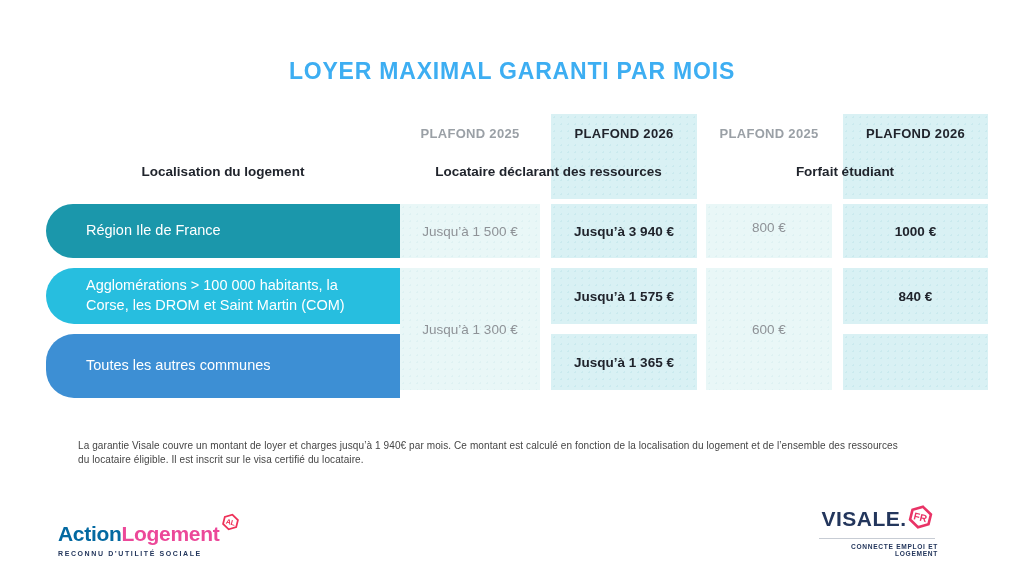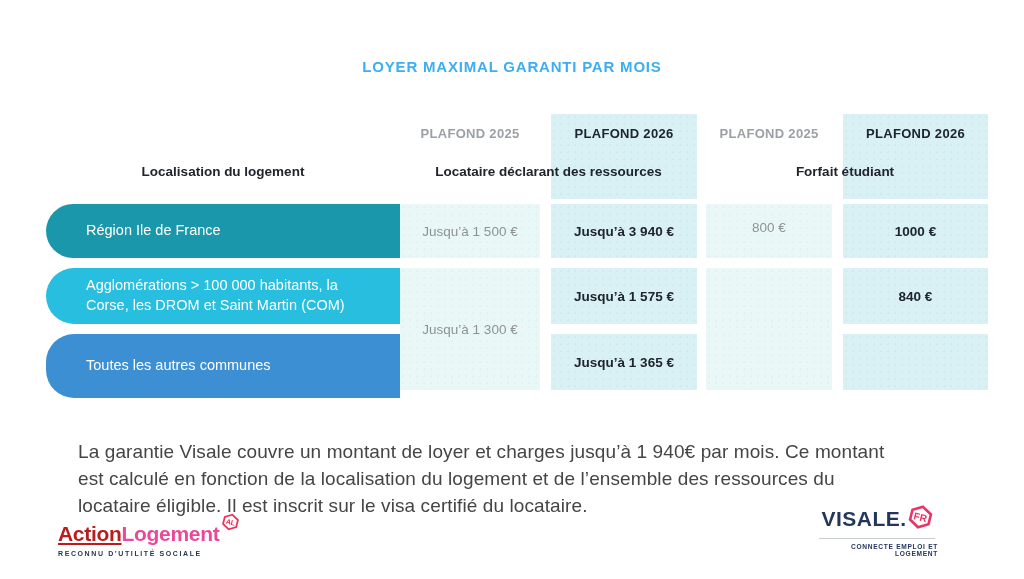--- a/index.html
+++ b/index.html
@@ -11,21 +11,21 @@
     background: #ffffff;
     font-family: "Liberation Sans", sans-serif;
     overflow: hidden;
   }
   .abs { position: absolute; }
 
   
   .title {
     left: 0; top: 58px; width: 1024px;
     text-align: center;
-    font-size: 15px;
+    font-size: 23px;
     font-weight: bold;
     letter-spacing: 0.8px;
     color: #3daef2;
   }
 
   
   .blk { position: absolute; }
   .teal-col {
     background-color: #d9f1f4;
     background-image: radial-gradient(rgba(32,150,170,0.08) 1px, transparent 1px);
@@ -76,30 +76,30 @@
     display: flex; align-items: center; justify-content: center;
     text-align: center;
     font-size: 13.5px;
   }
   .cellval.gray { color: #8e9297; font-weight: normal; }
   .cellval.dark { color: #20242c; font-weight: bold; }
 
   
   .footnote {
     left: 78px; top: 439px; width: 822px;
-    font-size: 19px;
+    font-size: 10px;
     line-height: 1.42;
     color: #454545;
     letter-spacing: 0.1px;
   }
 
   
   .al-logo { left: 58px; top: 512px; }
   .al-line { font-size: 21px; font-weight: bold; letter-spacing: -0.3px; white-space: nowrap; }
-  .al-part1 { color: #b91c1c; text-decoration: underline; }
+  .al-part1 { color: #0369a1; }
   .al-part2 { color: #ec4899; }
   .al-badge { display: inline-block; vertical-align: 10px; margin-left: 2px; }
   .al-tagline {
     margin-top: 4px;
     font-size: 7px; font-weight: bold;
     letter-spacing: 1.6px;
     color: #23365c;
   }
   .visale-logo { left: 816px; top: 505px; width: 122px; text-align: right; }
   .visale-line { display: flex; align-items: center; justify-content: center; white-space: nowrap; }
@@ -139,20 +139,21 @@
   <div class="blk mint-cell" style="left:706px; top:204px; width:126px; height:54px;"></div>
   <div class="blk teal-col" style="left:843px; top:204px; width:145px; height:54px;"></div>
   <div class="cellval gray" style="left:400px; top:204px; width:140px; height:54px;">Jusqu’à 1 500 €</div>
   <div class="cellval dark" style="left:551px; top:204px; width:146px; height:54px;">Jusqu’à 3 940 €</div>
   <div class="cellval gray" style="left:706px; top:200px; width:126px; height:54px;">800 €</div>
   <div class="cellval dark" style="left:843px; top:204px; width:145px; height:54px;">1000 €</div>
 
   <div class="blk mint-cell" style="left:400px; top:268px; width:140px; height:122px;"></div>
   <div class="blk mint-cell" style="left:706px; top:268px; width:126px; height:122px;"></div>
   <div class="cellval gray" style="left:400px; top:268px; width:140px; height:122px;">Jusqu’à 1 300 €</div>
+  <div class="cellval gray" style="left:706px; top:268px; width:126px; height:122px;">600 €</div>
 
   <div class="pill pill-2" style="top:268px; height:56px;">
     <span>Agglomérations &gt; 100 000 habitants, la Corse, les DROM et Saint Martin (COM)</span>
   </div>
   <div class="blk teal-col" style="left:551px; top:268px; width:146px; height:56px;"></div>
   <div class="blk teal-col" style="left:843px; top:268px; width:145px; height:56px;"></div>
   <div class="cellval dark" style="left:551px; top:268px; width:146px; height:56px;">Jusqu’à 1 575 €</div>
   <div class="cellval dark" style="left:843px; top:268px; width:145px; height:56px;">840 €</div>
 
   <div class="pill pill-3" style="top:334px; height:64px;">

